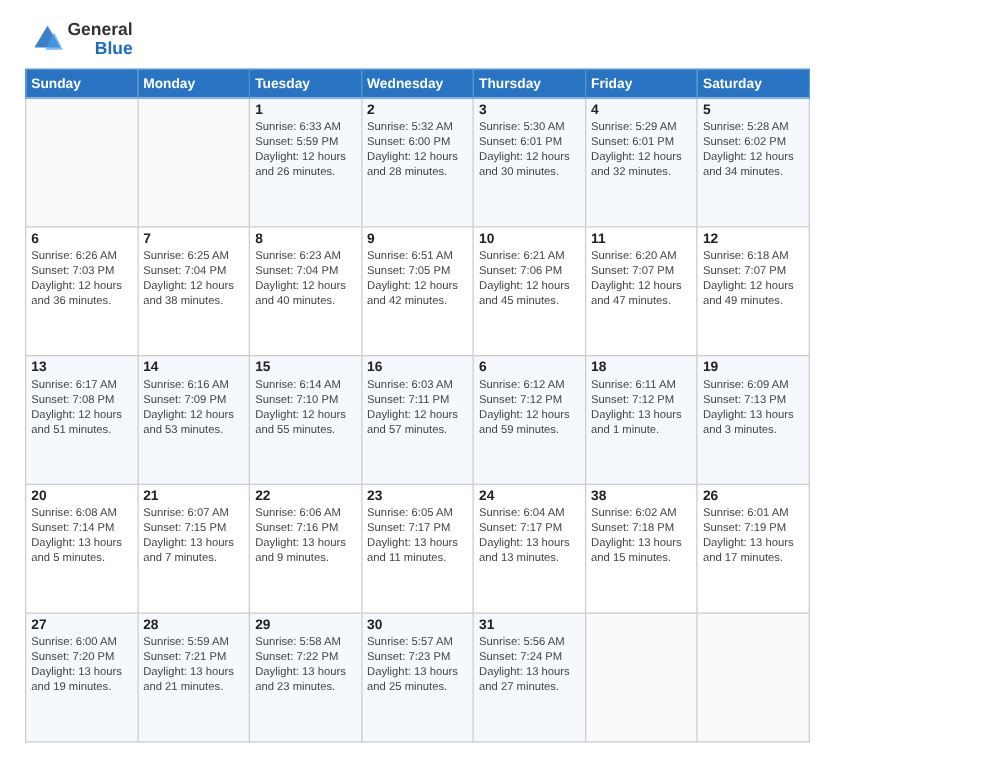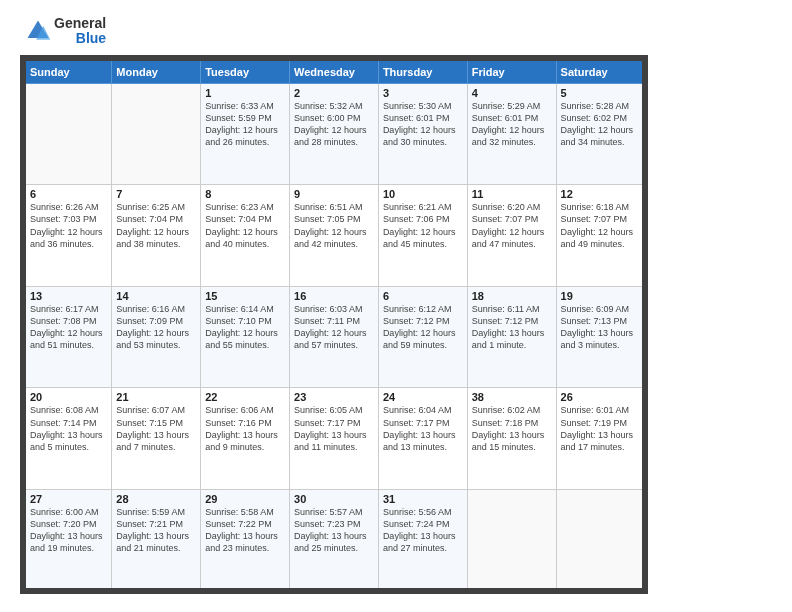--- a/index.html
+++ b/index.html
@@ -57,21 +57,21 @@
       font-weight: bold;
       color: #222;
       line-height: 1.1;
     }
     .location {
       font-size: 14px;
       color: #555;
     }
     .calendar {
       flex: 1;
-      border: 6px solid #404040;
+      border: 1px solid #404040;
       border-collapse: collapse;
       width: 100%;
       table-layout: fixed;
     }
     .calendar th {
       background: #2873c2;
       color: #fff;
       font-size: 11px;
       font-weight: bold;
       padding: 5px 4px;

